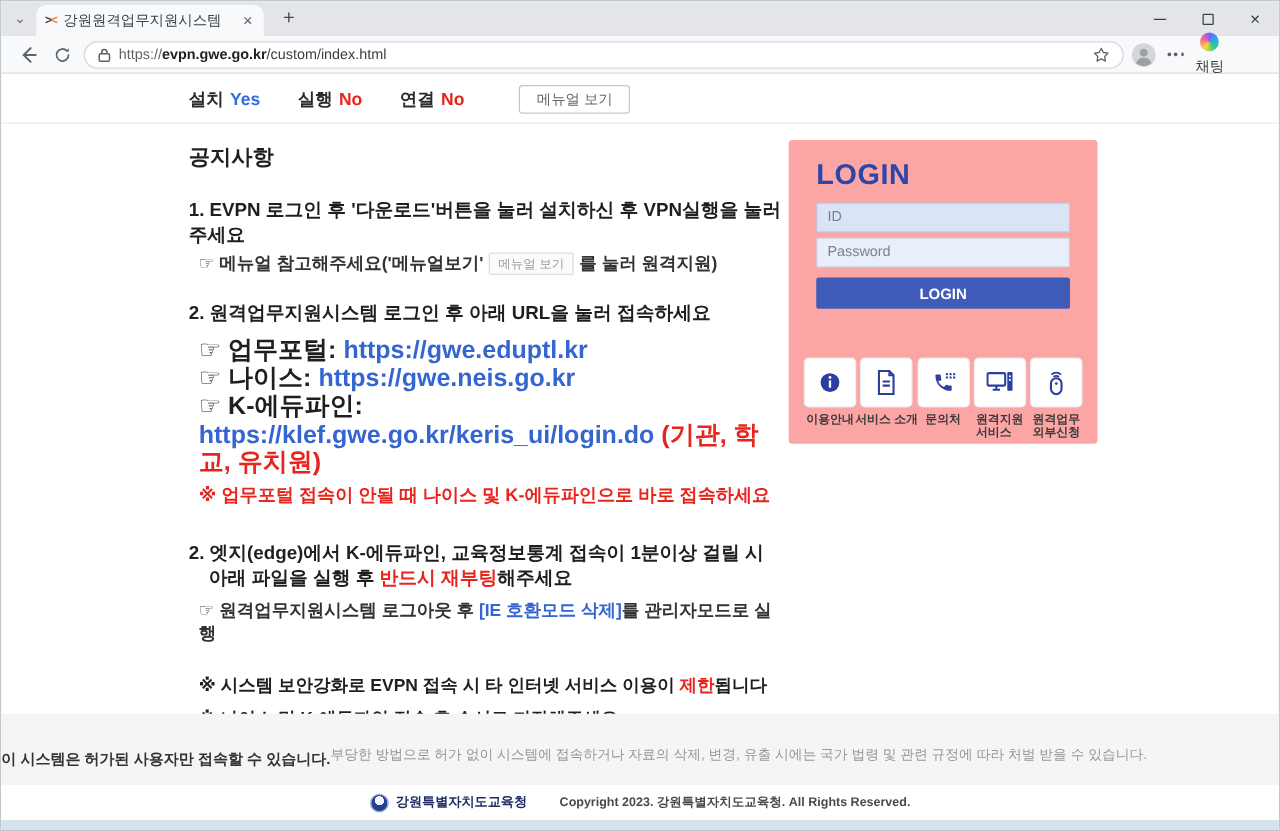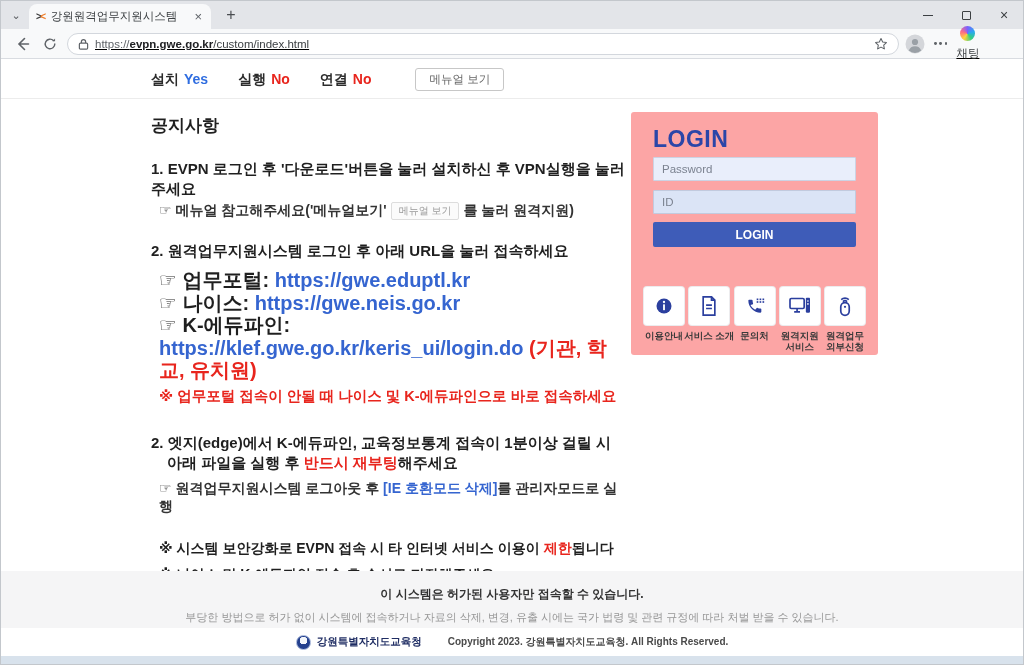--- a/index.html
+++ b/index.html
@@ -19,21 +19,21 @@
   .tab-close { font-size:13px; color:#5f6368; padding:0 2px; }
   .new-tab { position:absolute; left:220px; top:5px; width:20px; height:20px; font-size:16px;
              color:#4a4d51; text-align:center; line-height:18px; }
   .win-controls { position:absolute; right:0; top:0; height:28px; display:flex; }
   .win-btn { width:38px; height:28px; display:flex; align-items:center; justify-content:center; color:#3c4043; }
   .glyph-min { display:block; width:10px; border-top:1.2px solid #3c4043; }
   .glyph-max { display:block; width:9px; height:9px; border:1.2px solid #3c4043; border-radius:1px; }
   .glyph-close { font-size:14px; line-height:1; }
 
   .toolbar { position:absolute; left:0; top:28px; width:100%; height:30px; background:#f8f9fa;
-             border-bottom:1px solid #d9dce1; display:flex; align-items:center; padding:0 10px;text-decoration:underline; }
+             border-bottom:1px solid #d9dce1; display:flex; align-items:center; padding:0 10px; }
   .nav-ic { width:22px; height:22px; display:flex; align-items:center; justify-content:center; margin-right:6px; }
   .url-pill { height:22px; flex:0 0 832px; background:#ffffff; border:1px solid #d3d7dd; border-radius:12px;
               display:flex; align-items:center; padding:0 10px; gap:6px; }
   .url-text { flex:1; font-size:11.5px; color:#5f6368; white-space:nowrap; overflow:hidden; }
   .url-text .host { color:#202124; font-weight:700; }
   .url-text .path { color:#3c4043; }
   .right-chips { display:flex; align-items:center; margin-left:6px; gap:9px; }
   .dots { display:flex; gap:2.5px; }
   .dots i { width:2.8px; height:2.8px; border-radius:50%; background:#5f6368; }
   .copilot { display:flex; align-items:center; gap:5px;flex-direction:column; }
@@ -77,26 +77,26 @@
                  font-size:11.5px; font-family:inherit; border-radius:1px; }
   .id-input { background:#dbe4f6; border:1px solid #c2cade; }
   .pw-input { background:#e9eefb; border:1px solid #ccd3e4; margin-top:4px; }
   .login-input::placeholder { color:#7b8290; opacity:1; }
   .login-btn { display:block; width:100%; height:25px; margin-top:8px; background:#3e5cb8; color:#fff;
                font-size:12px; font-weight:700; font-family:inherit; border:none; border-radius:2px; }
   .quicklinks { position:absolute; left:13px; right:13px; top:175px; display:flex; justify-content:space-between; }
   .ql { width:40px; display:flex; flex-direction:column; align-items:center; }
   .ql-tile { width:40px; height:38px; background:#fff; border-radius:3px; box-shadow:0 0 0 1px #ececee;
              display:flex; align-items:center; justify-content:center; }
-  .ql-label { margin-top:5px; font-size:9.5px; font-weight:700; color:#3a3a3a; text-align:center; line-height:11px; }
+  .ql-label { margin-top:5px; font-size:9.5px; font-weight:700; color:#3a3a3a; line-height:11px; }
   .ql-label span { display:block; white-space:nowrap; }
 
   
   .footer { position:absolute; left:0; top:570px; width:100%; height:57px; background:#f5f5f6;
-            display:flex; flex-direction:column; align-items:center; }
+            display:flex; flex-direction:row; align-items:center; }
   .footer-l1 { margin-top:15px; font-size:12px; font-weight:700; color:#333; }
   .footer-l2 { margin-top:7px; font-size:11px; color:#979797; }
   .copy-bar { position:absolute; left:0; top:627px; width:100%; height:28px; background:#fff;
               display:flex; align-items:center; justify-content:center; gap:26px; }
   .org-wrap { display:flex; align-items:center; gap:6px; }
   .org-logo { width:15px; height:15px; border-radius:50%;
               background:radial-gradient(circle at 50% 35%, #f3f6fb 0 34%, #24408e 35% 100%); border:0.5px solid #9fb0d6; }
   .org-name { font-size:10.5px; font-weight:700; color:#1f2d63; }
   .copyright { font-size:10px; font-weight:700; color:#4a4a4a; }
   .bottom-strip { position:absolute; left:0; top:655px; width:100%; height:10px; background:#d8e2ec; }
@@ -219,22 +219,22 @@
           <span>※ 나이스 및 K-에듀파인 접속 후 수시로 저장해주세요</span><span class="red"></span><span></span>
         </div>
         <div class="note-row">
           <span>※ 웹페이지 변경 등의 활동이 없으면 </span><span class="red">10분 후 자동으로 접속이 종료</span><span>됩니다</span>
         </div>
       </div>
     </div>
 
     <div class="login-panel">
       <div class="login-h">LOGIN</div>
+      <input class="login-input id-input" type="text" placeholder="ID" style="">
       <input class="login-input pw-input" type="text" placeholder="Password" style="">
-      <input class="login-input id-input" type="text" placeholder="ID" style="">
       <button class="login-btn">LOGIN</button>
 
       <div class="quicklinks">
         <div class="ql">
           <div class="ql-tile">
               <svg width="20" height="20" viewBox="0 0 24 24">
                 <circle cx="12" cy="12" r="9" fill="#2b3f9e"></circle>
                 <rect x="10.9" y="10" width="2.2" height="7" fill="#fff"></rect>
                 <circle cx="12" cy="7.2" r="1.4" fill="#fff"></circle>
               </svg>

